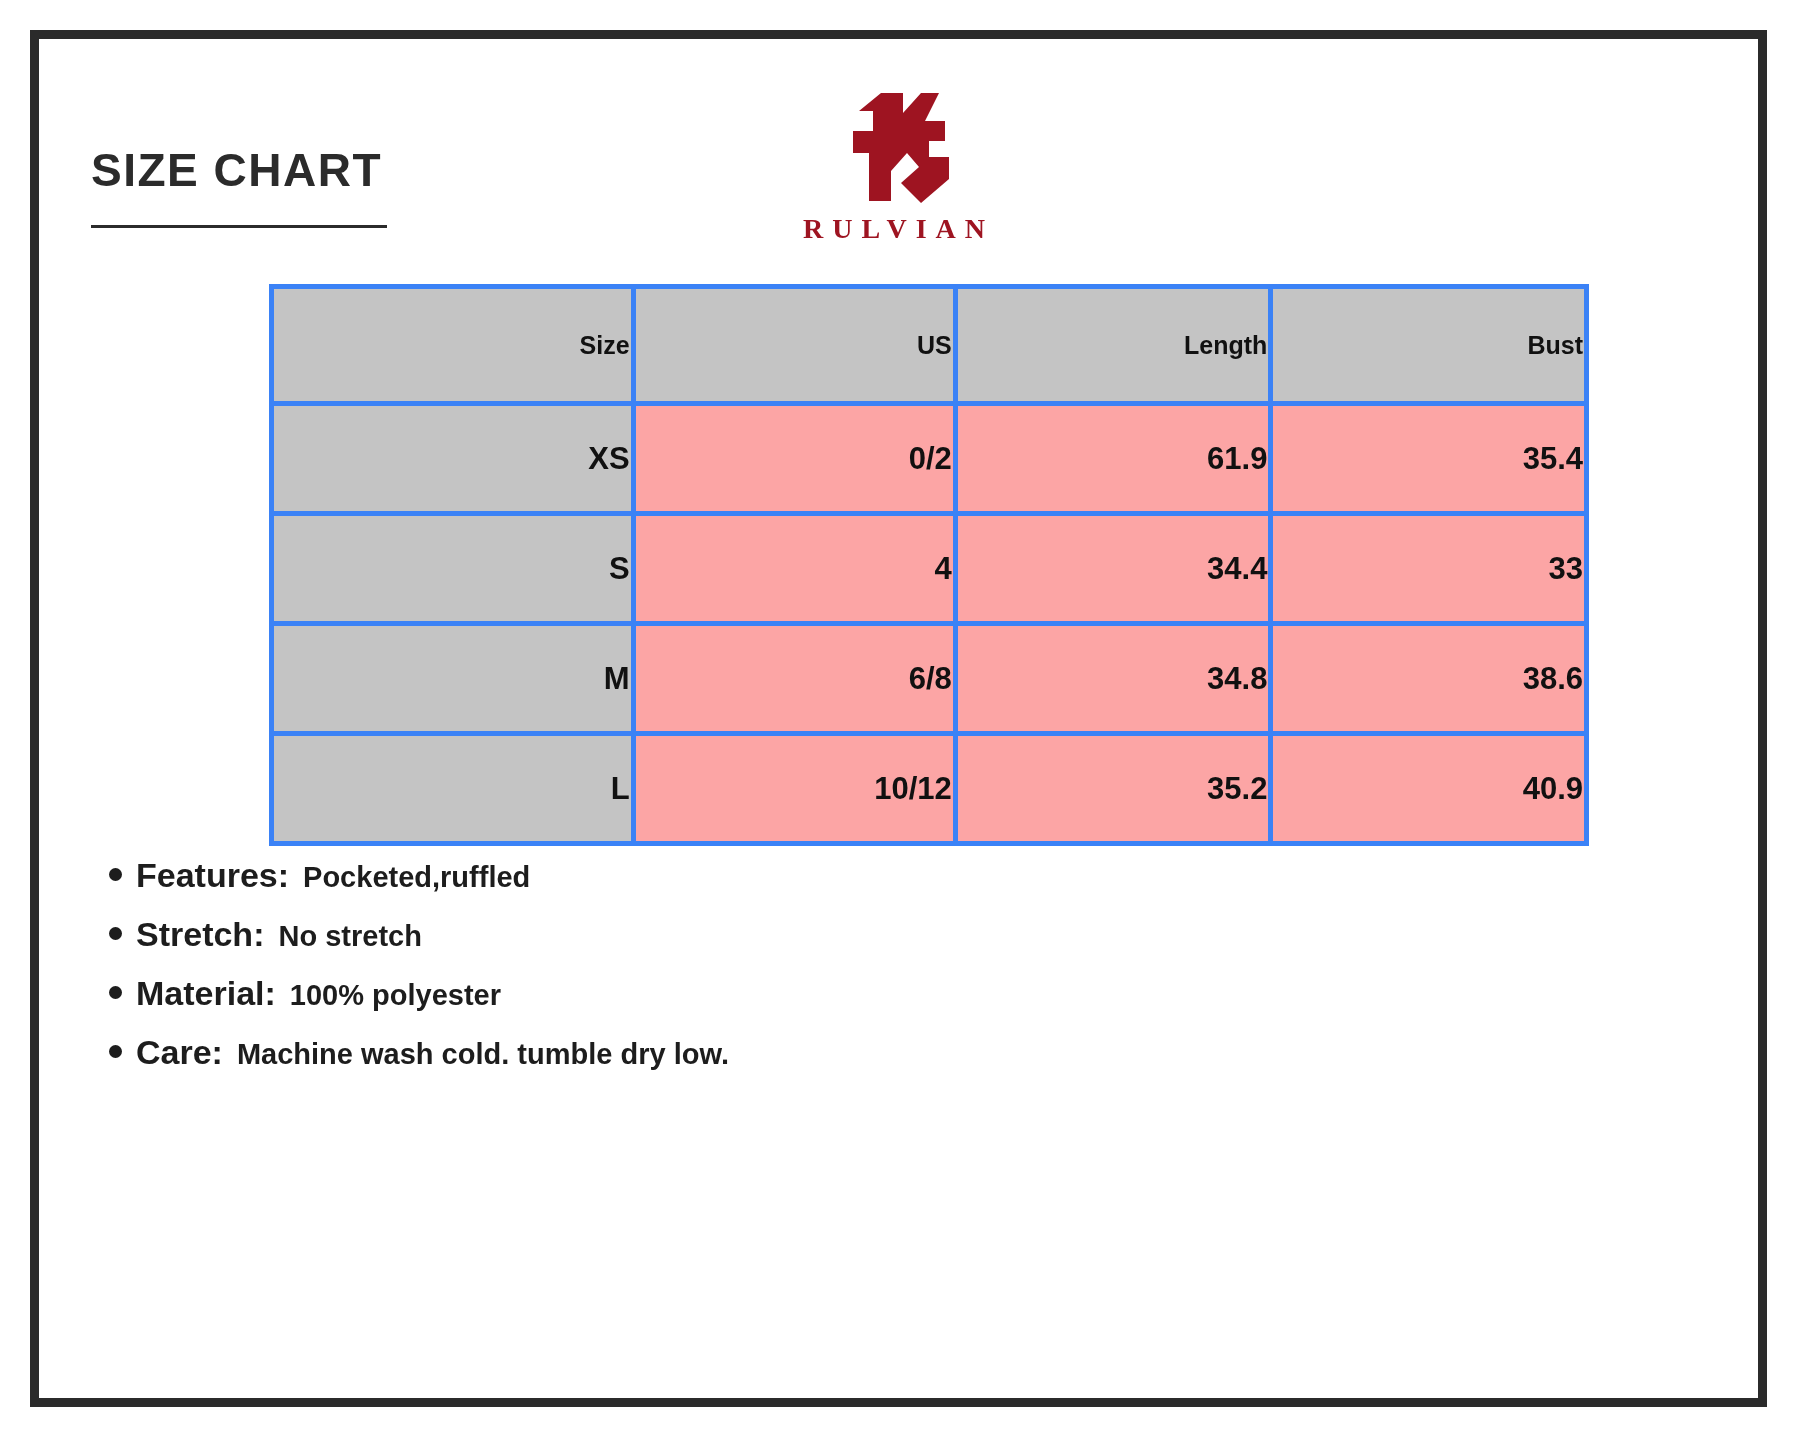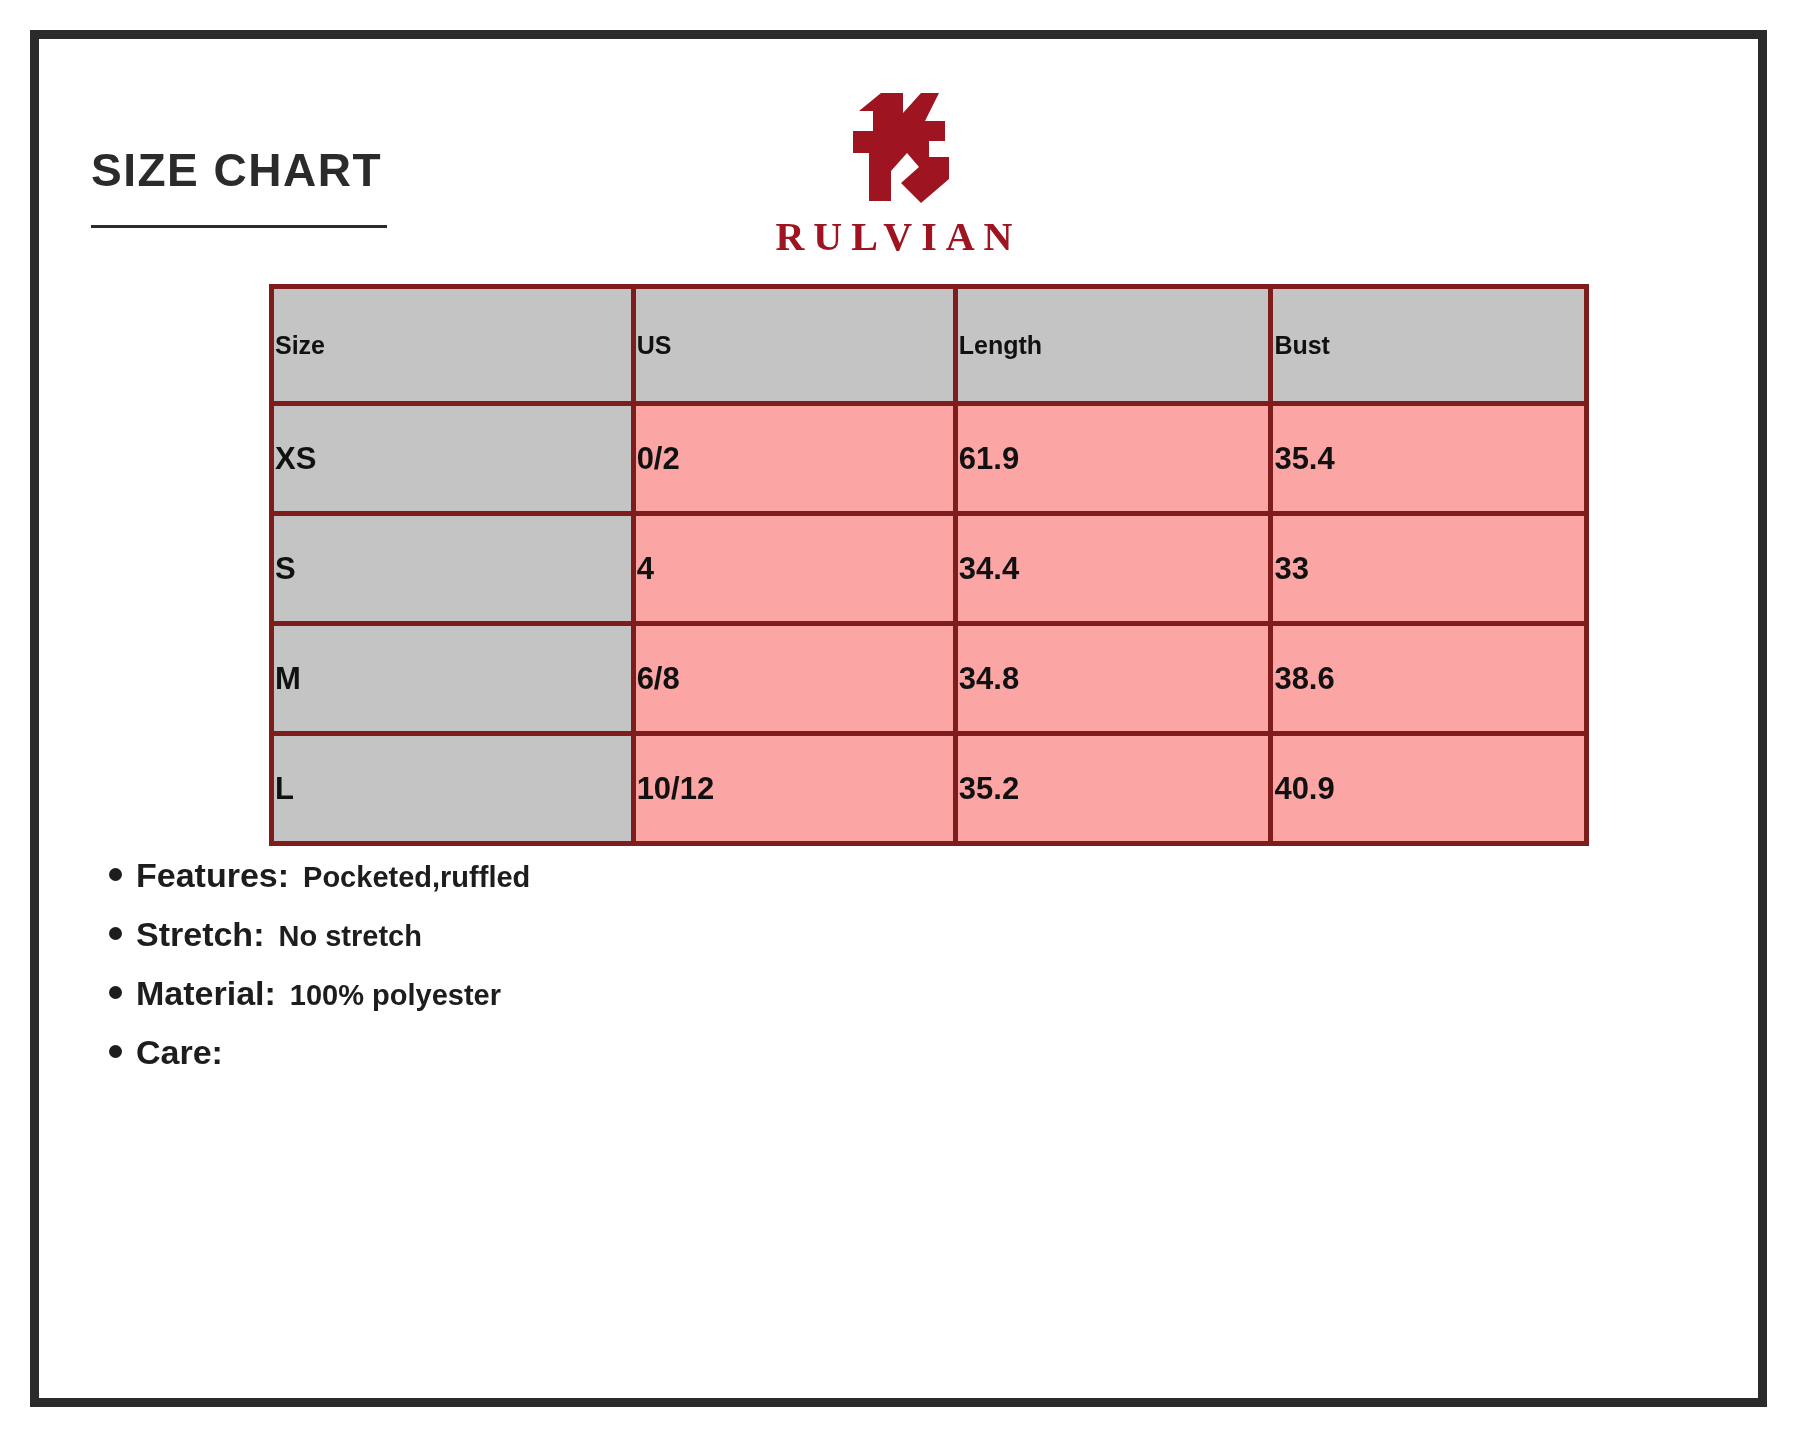--- a/index.html
+++ b/index.html
@@ -69,43 +69,43 @@
     align-items: center;
     pointer-events: none;
   }
   .brand-mark {
     width: 140px;
     height: 120px;
     display: block;
   }
   .brand-name {
     margin-top: 6px;
-    font-size: 40px;
+    font-size: 28px;
     font-weight: bold;
     letter-spacing: 9px;
     color: #9e1421;
     font-family: "Liberation Serif", serif;
   }
 
   
   .table-wrap {
     position: absolute;
     left: 230px;
     top: 245px;
     width: 1320px;
   }
   table.size-table {
     border-collapse: collapse;
     width: 100%;
     table-layout: fixed;
   }
   table.size-table th,
   table.size-table td {
-    border: 5px solid #7f1d1d;
-    text-align: left;
+    border: 5px solid #3b82f6;
+    text-align: right;
     font-weight: bold;
     color: #111111;
   }
   table.size-table th {
     background: #c4c4c4;
     height: 110px;
     font-size: 25px;
   }
   table.size-table td {
     height: 103px;
@@ -234,18 +234,19 @@
           <span class="detail-value">No stretch</span>
         </div>
         <div class="detail-row">
           <span class="bullet"></span>
           <span class="detail-label">Material:</span>
           <span class="detail-value">100% polyester</span>
         </div>
         <div class="detail-row">
           <span class="bullet"></span>
           <span class="detail-label">Care:</span>
+          <span class="detail-value">Machine wash cold. tumble dry low.</span>
         </div>
       </div>
 
     </div>
   </div>
 </div>
 
 </body></html>

